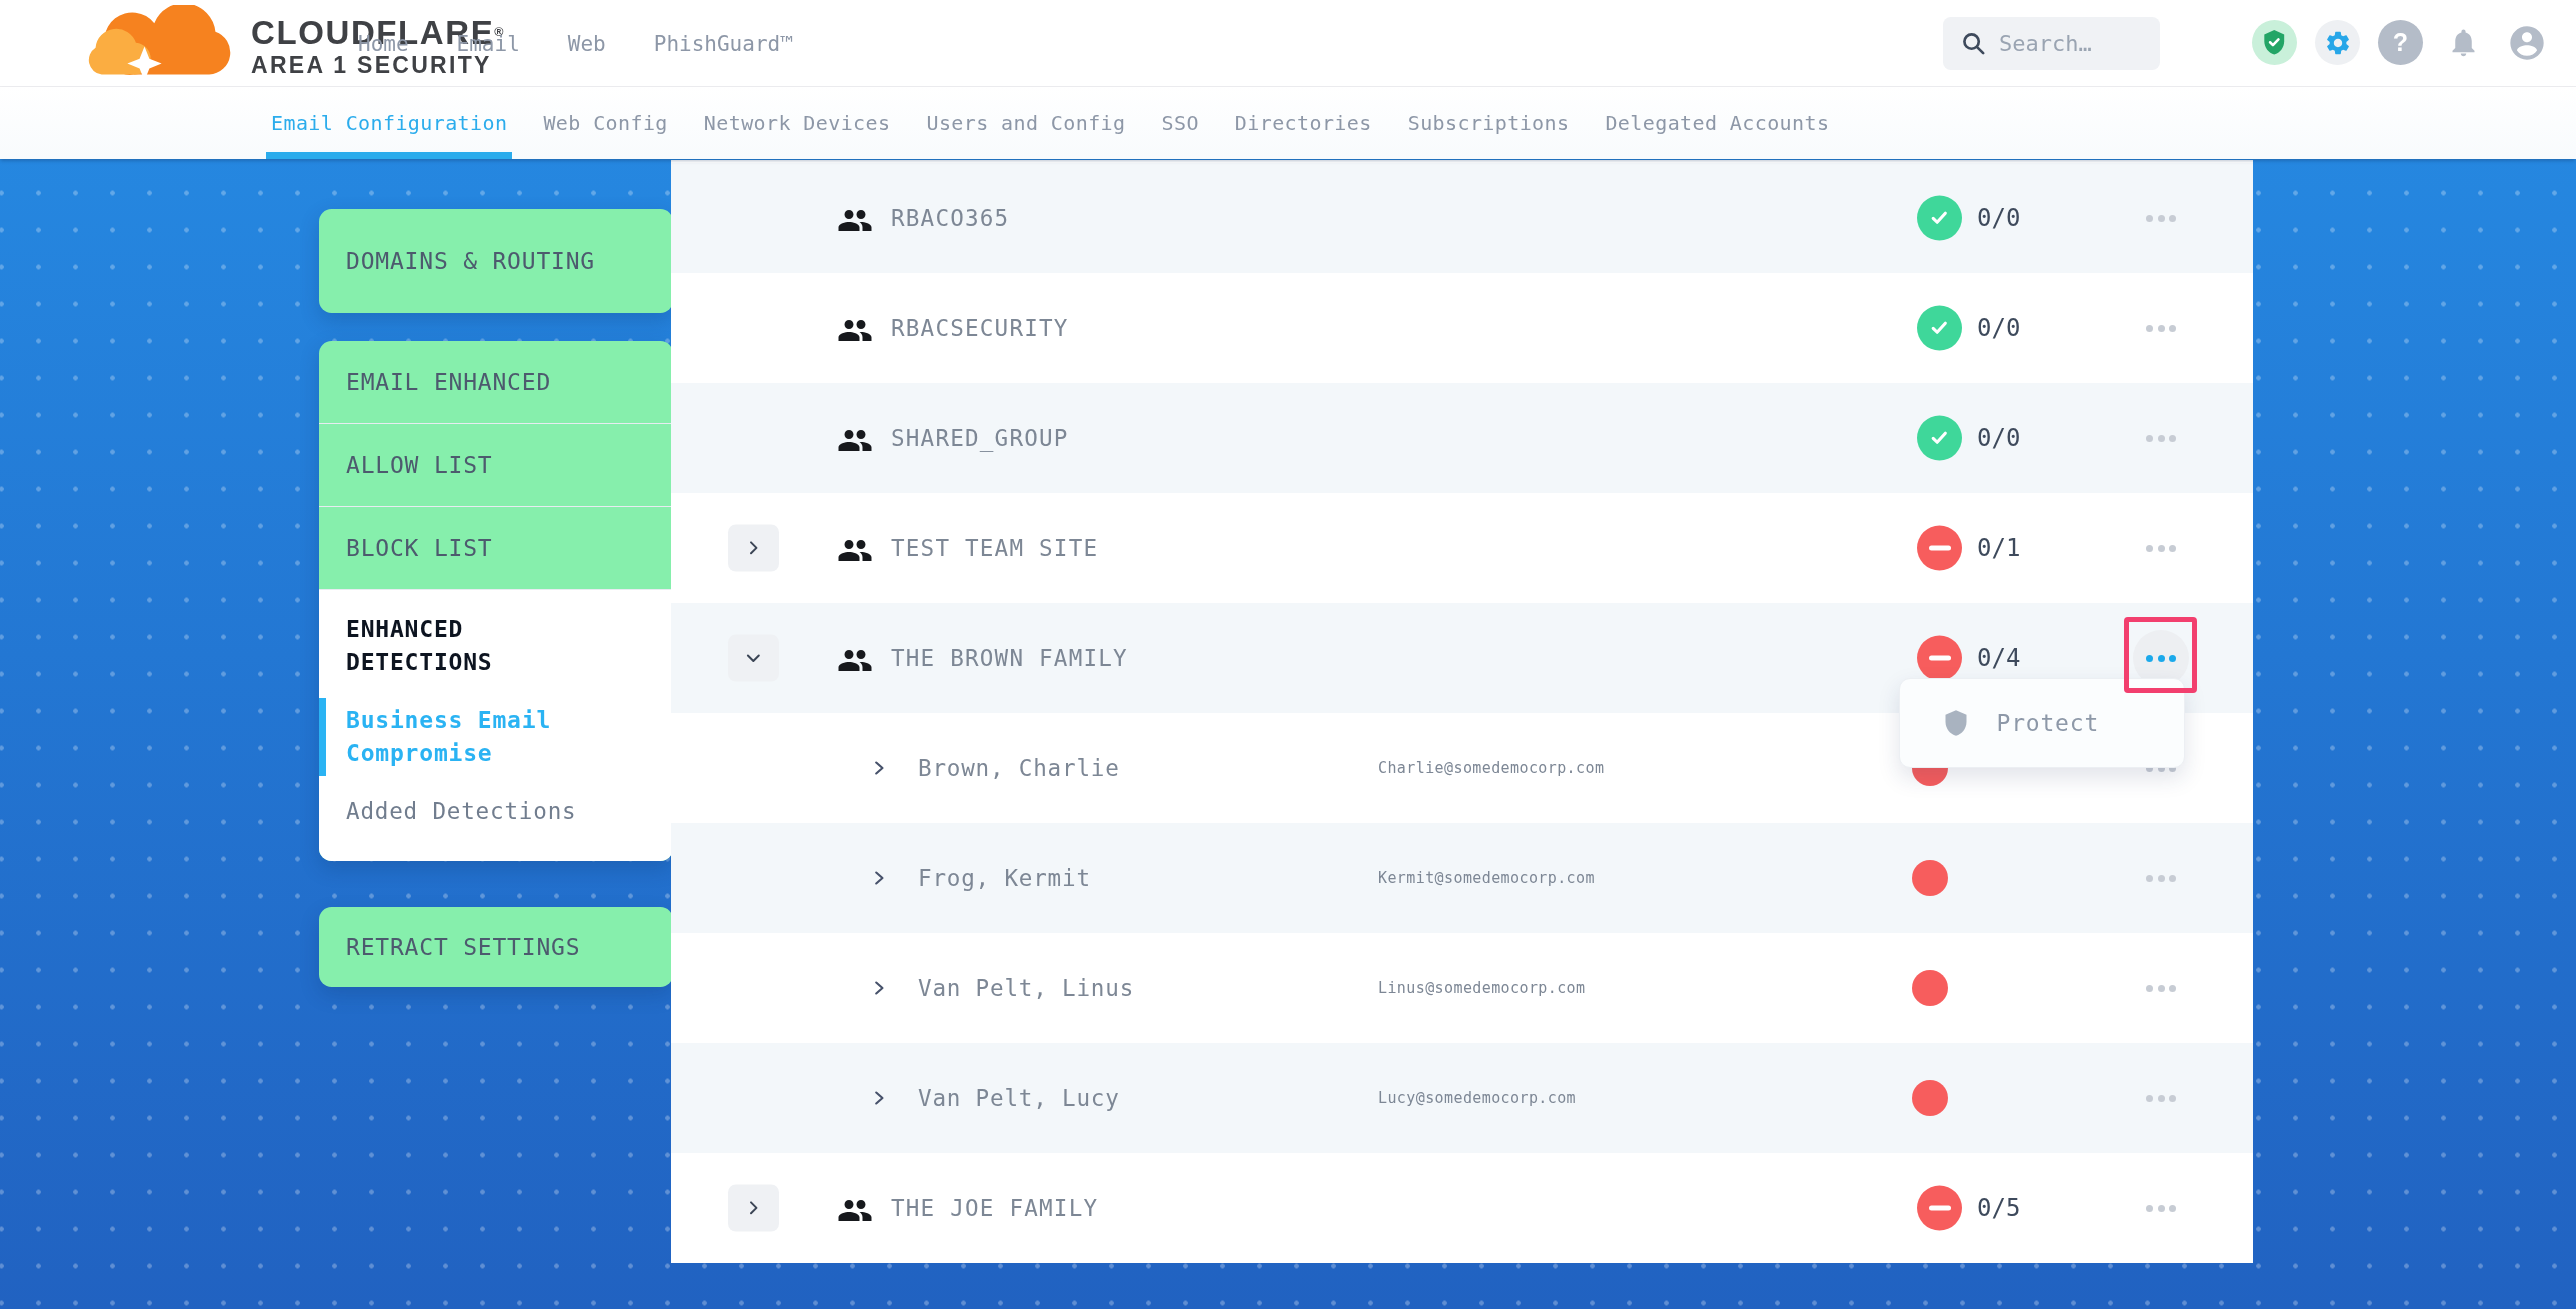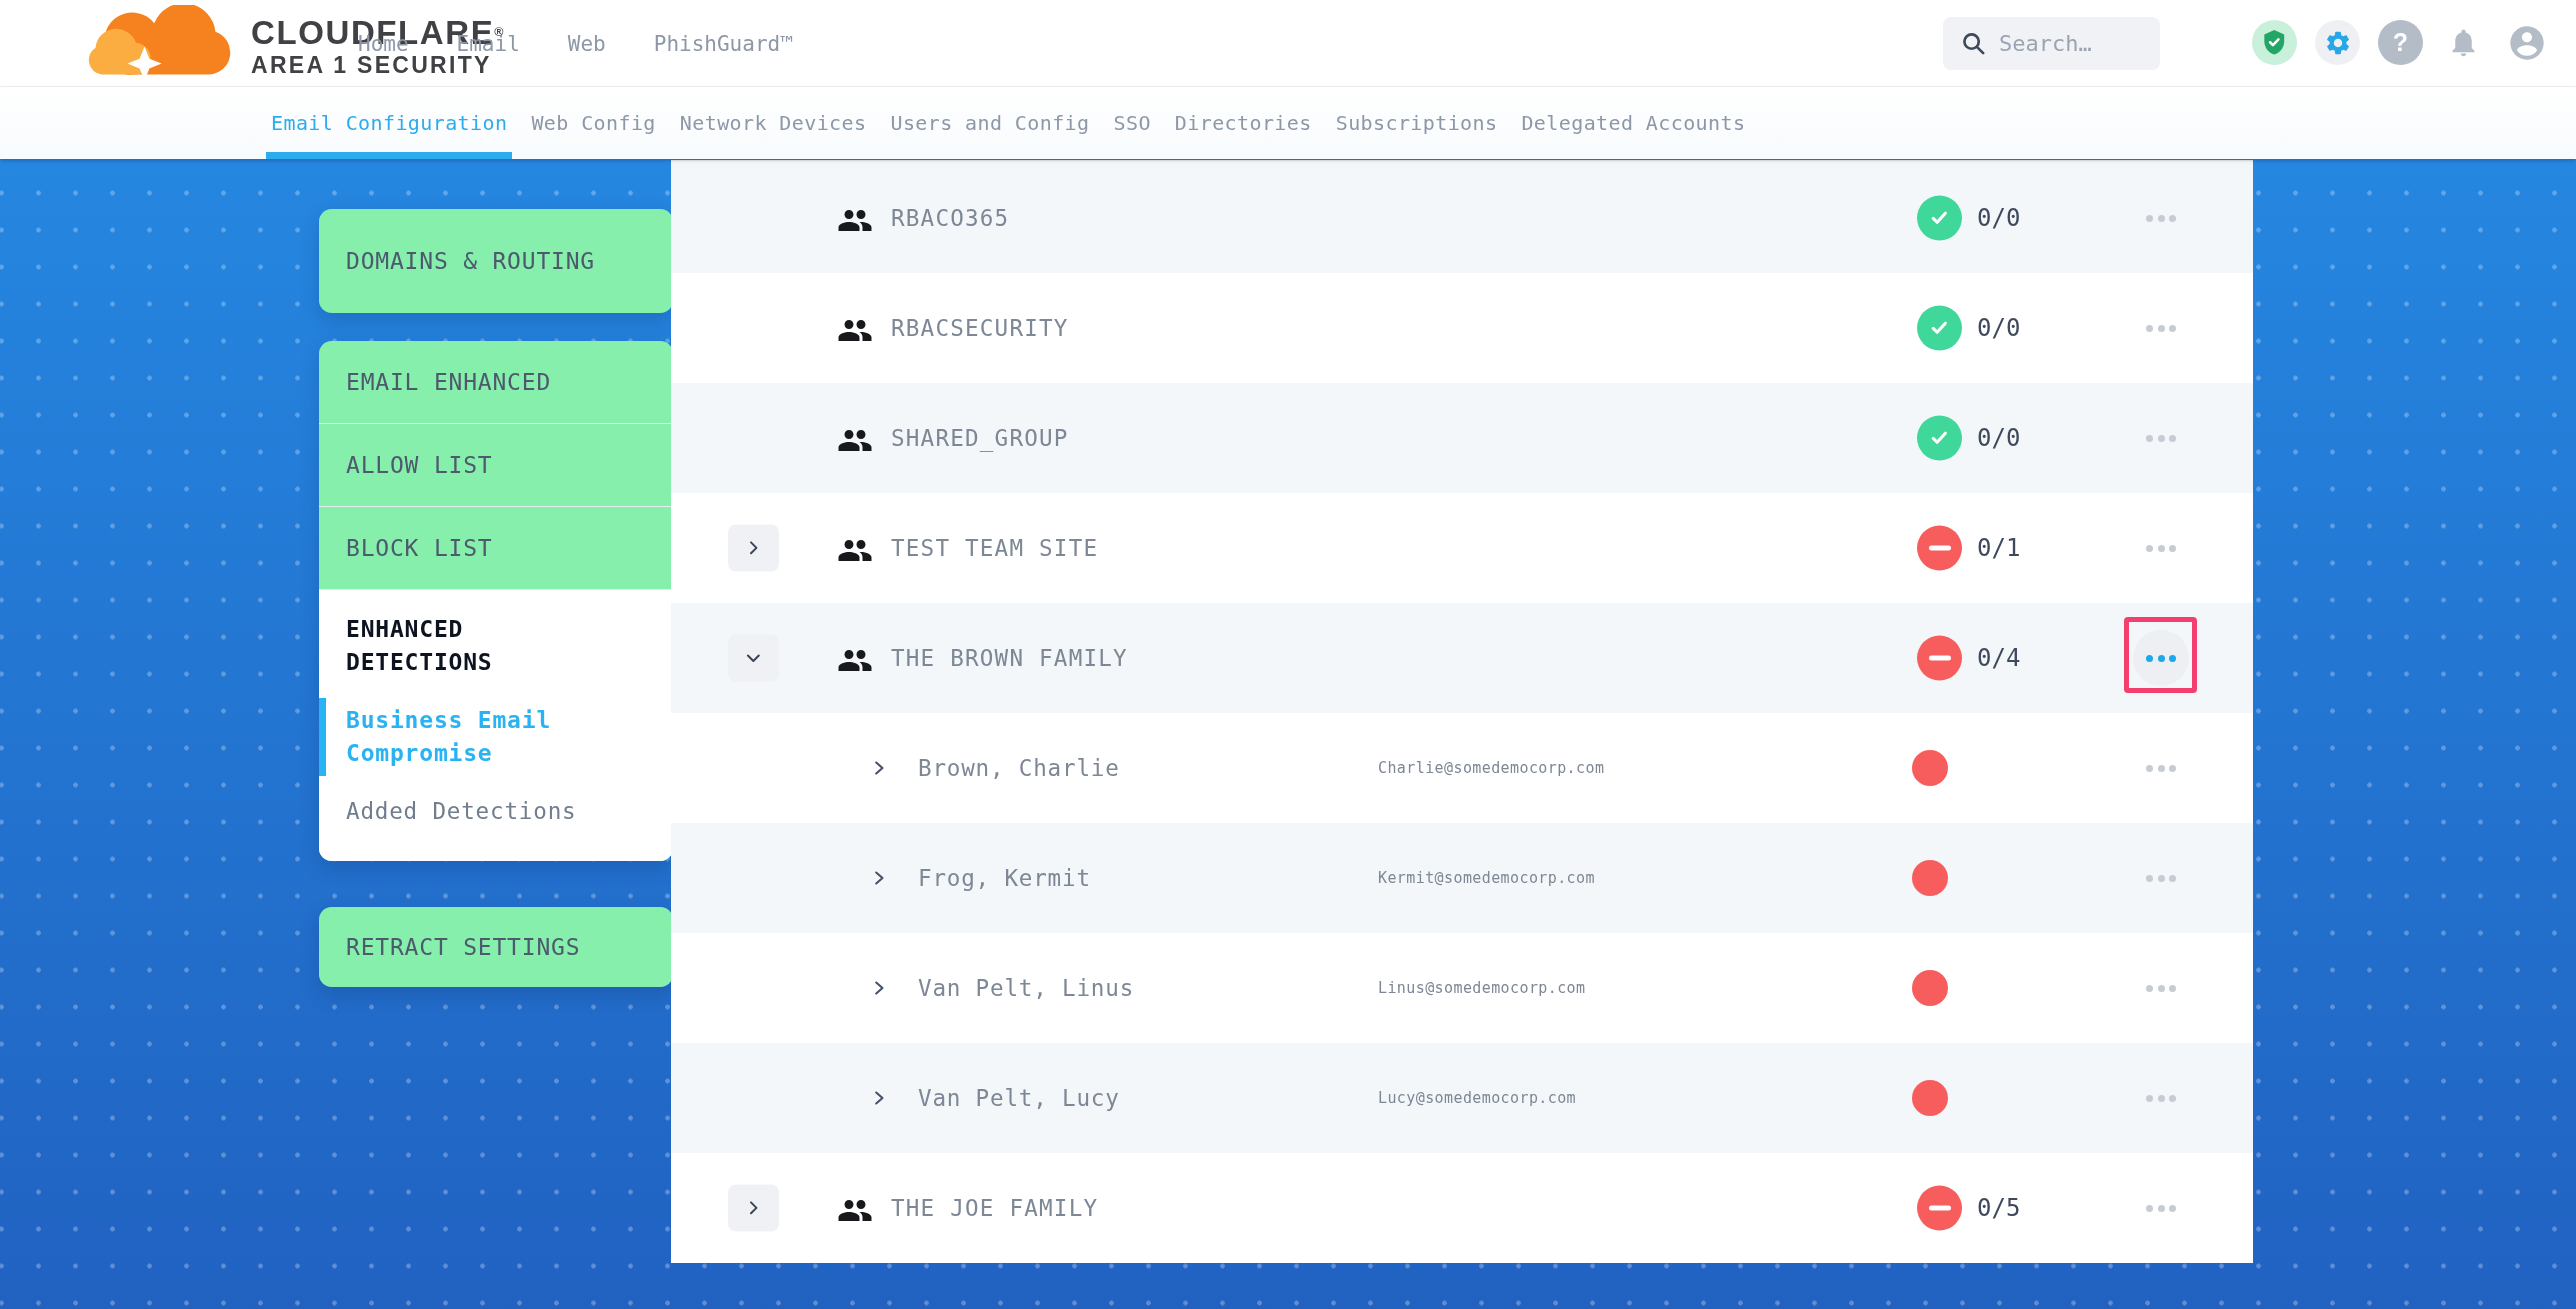--- a/index.html
+++ b/index.html
@@ -48,21 +48,21 @@
   .h-icon.bg-mint { background:#c9f0da; }
   .h-icon.bg-gray { background:#eef0f3; }
 
   
   .tabbar {
     position:absolute; top:87px; left:0; width:100%; height:72px;
     background:linear-gradient(#ffffff, #f8fbfd); z-index:6;
     box-shadow:0 2.3px 3.1px -0.8px rgba(15,45,90,0.30);
   }
   .tabs {
-    display:flex; align-items:center; gap:24px; height:100%;
+    display:flex; align-items:center; gap:36px; height:100%;
     padding-left:271px; font-size:20px; color:#8d97a7; letter-spacing:0.4px;
   }
   .tab { position:relative; display:flex; align-items:center; height:100%; cursor:default; white-space:nowrap; }
   .tab.active { color:#2bacec; }
   .tab.active::after {
     content:''; position:absolute; left:-4.7px; right:-4.7px; bottom:0; height:7px; background:#2bacec;
   }
 
   
   .side-card {
@@ -308,20 +308,28 @@
       <div class="badge blocked">
         <div class="minus-bar"></div>
       </div>
       <span class="count">0/4</span>
       <div class="kebab hl">
         <i></i>
         <i></i>
         <i></i>
       </div>
       <div class="hl-box"></div>
+      <div class="ctx-menu">
+        <span style="width: 28px; height: 30px; display: flex;">
+          <svg viewBox="0 0 24 24" fill="#a9b3c0">
+            <path d="M12 1L3 5v6c0 5.55 3.84 10.74 9 12 5.16-1.26 9-6.45 9-12V5l-9-4z"></path>
+          </svg>
+        </span>
+        <span class="ctx-label">Protect</span>
+      </div>
     </div>
     <div class="row row-white">
       <div class="child-chev"><svg viewBox="0 0 24 24" fill="none" stroke="#47526b" stroke-width="2.8" stroke-linecap="round" stroke-linejoin="round">
           <path d="M8 5l8 7-8 7"></path>
         </svg></div>
       <span class="cname">Brown, Charlie</span>
       <span class="cemail">Charlie@somedemocorp.com</span>
       <div class="dot"></div>
       <div class="kebab">
         <i></i>

